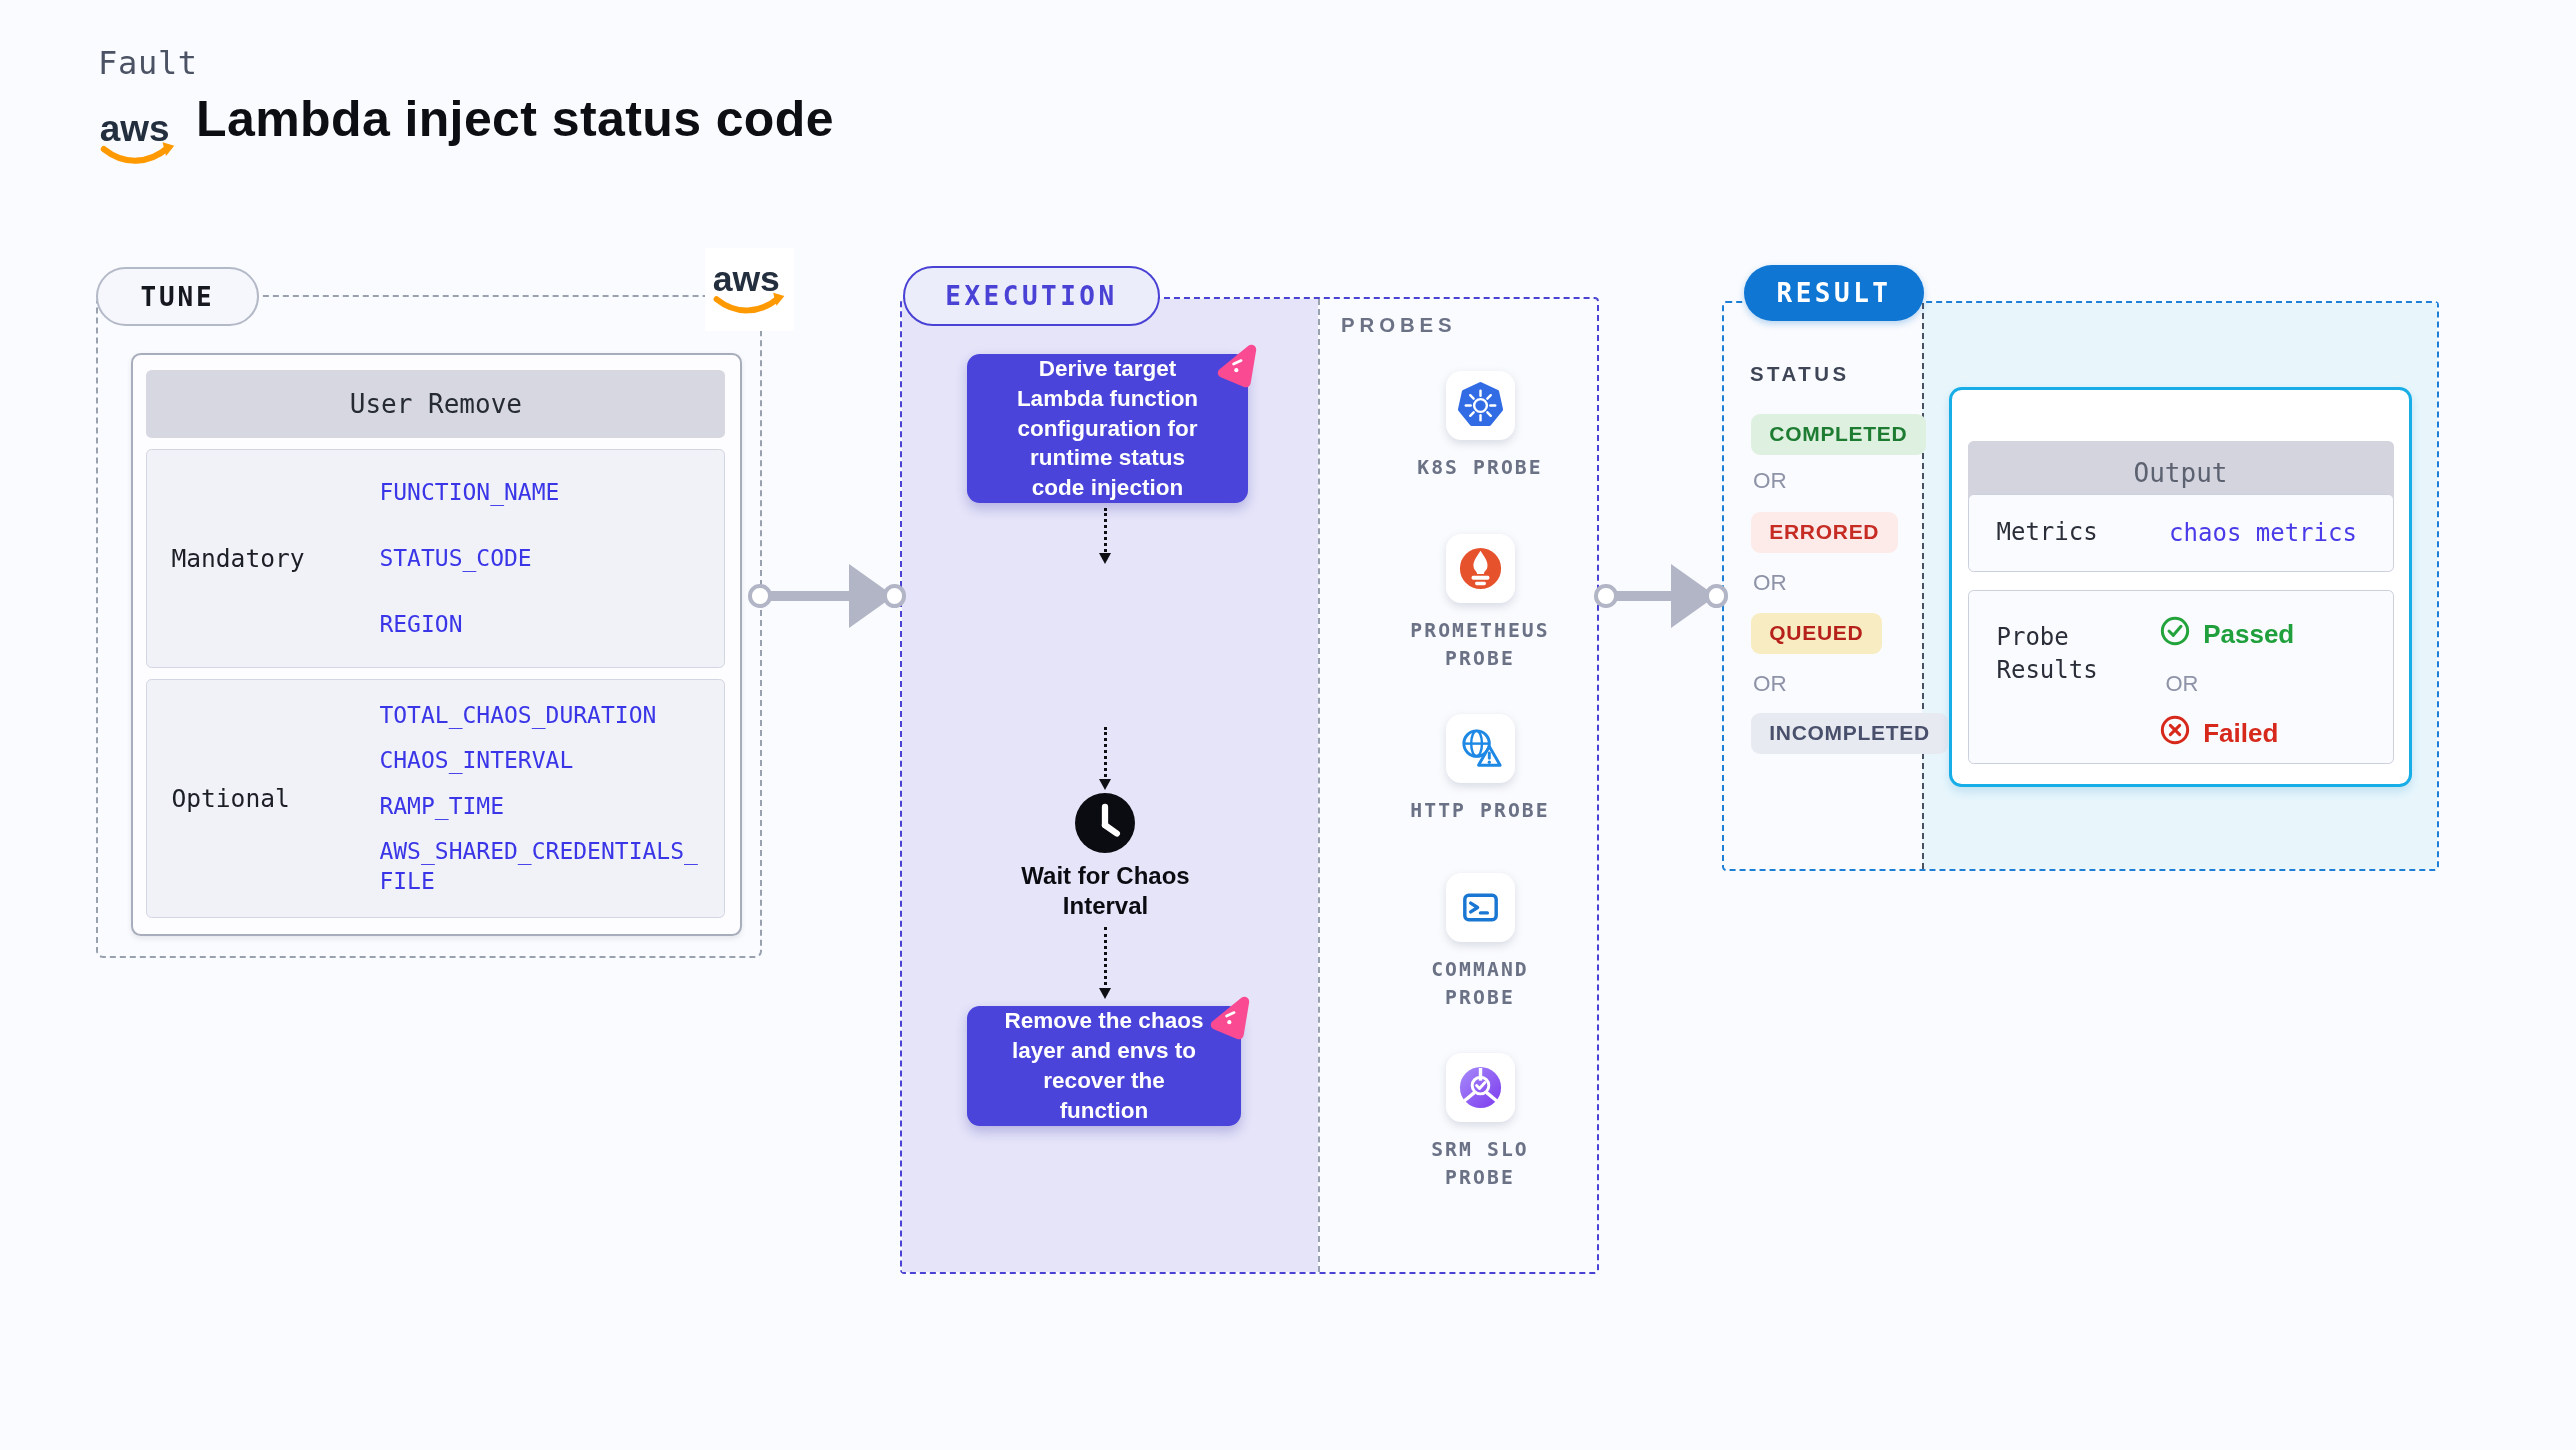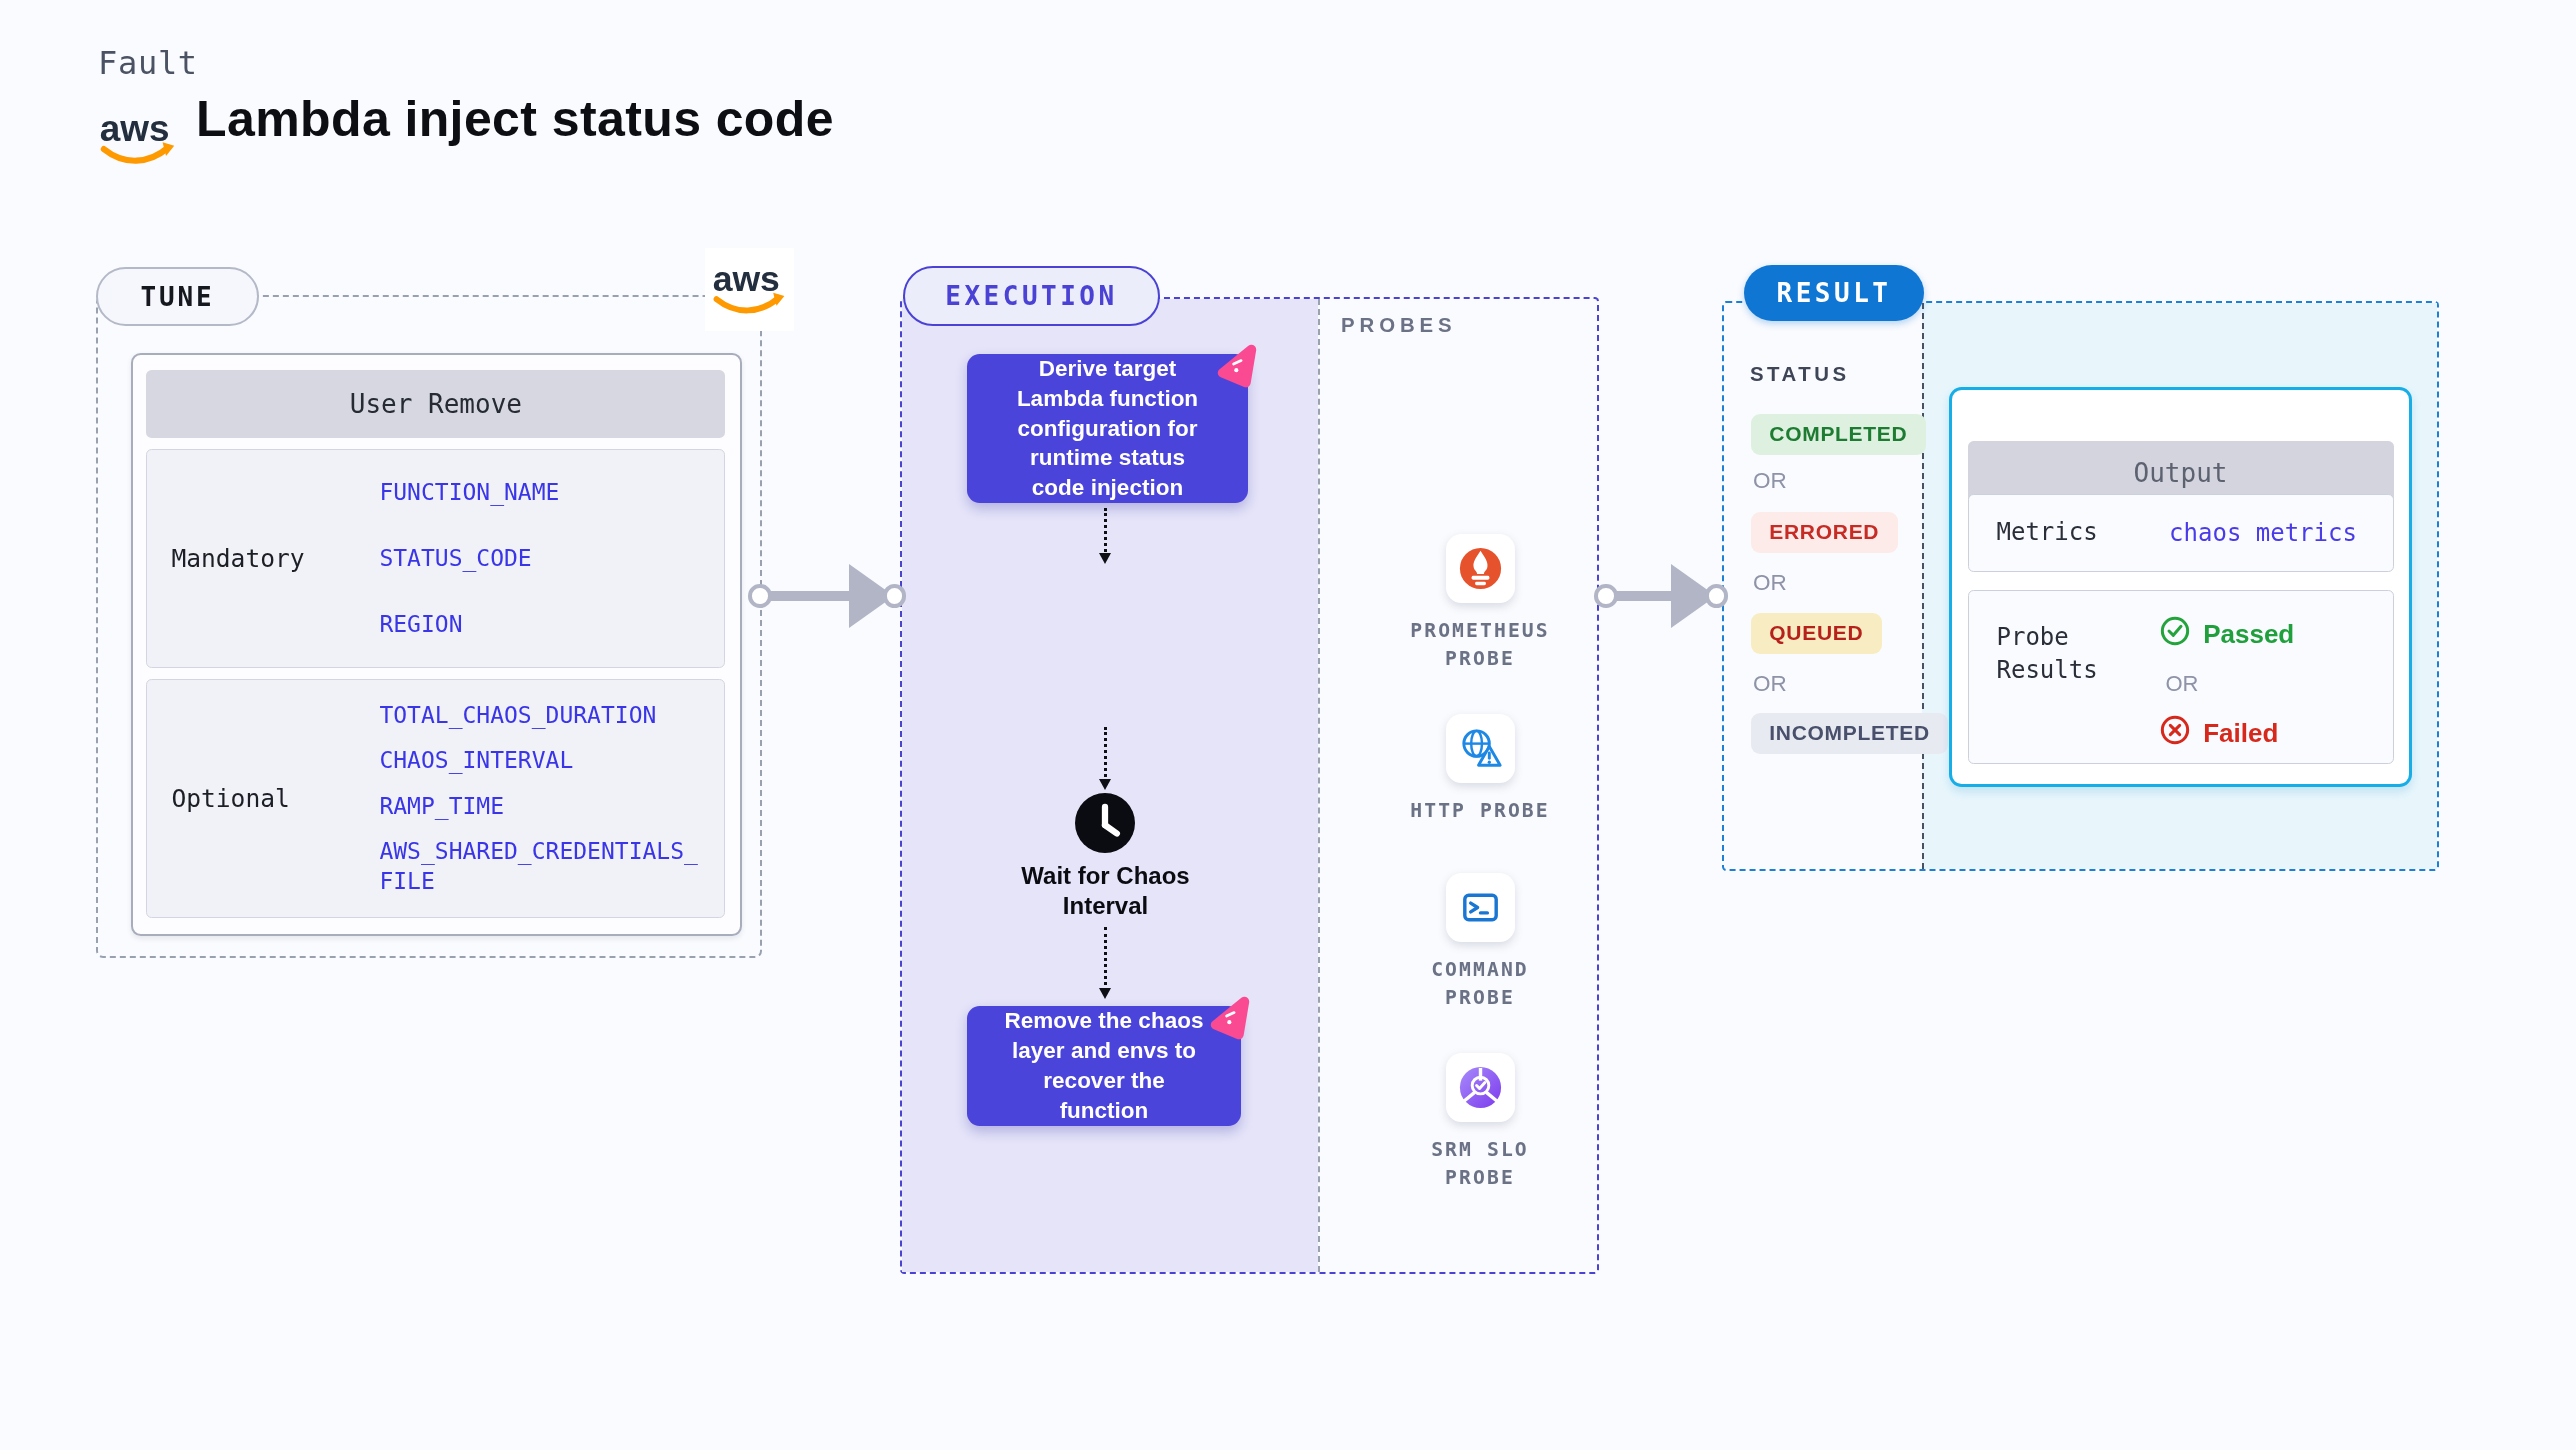--- a/index.html
+++ b/index.html
@@ -201,20 +201,39 @@
       <svg viewBox="0 0 70 70">
           <path d="M14 48 L56 14 L48 62 Z" fill="#fa4a92" stroke="#fa4a92" stroke-width="14" stroke-linejoin="round"></path>
       <line x1="30" y1="35" x2="41" y2="30" stroke="#fff" stroke-width="4" stroke-linecap="round"></line>
       <circle cx="34" cy="44" r="3" fill="#fff"></circle>
         </svg>
     </div>
   </div>
 
   <div class="abs probes-title">PROBES</div>
 
+  <div class="abs probe probe-1">
+    <div class="probe-icon">
+      <svg viewBox="0 0 100 100" width="49" height="49">
+        <polygon points="50,6 84,22 92,58 68,88 32,88 8,58 16,22" fill="#326ce5" stroke="#326ce5" stroke-width="8" stroke-linejoin="round"></polygon>
+        <circle cx="50" cy="50" r="13" fill="none" stroke="#fff" stroke-width="5"></circle>
+        <g stroke="#fff" stroke-width="5" stroke-linecap="round">
+          <line x1="70" y1="50" x2="80" y2="50"></line>
+            <line x1="64" y1="64" x2="71" y2="71"></line>
+          <line x1="50" y1="70" x2="50" y2="80"></line>
+            <line x1="36" y1="64" x2="29" y2="71"></line>
+          <line x1="30" y1="50" x2="20" y2="50"></line>
+            <line x1="36" y1="36" x2="29" y2="29"></line>
+          <line x1="50" y1="30" x2="50" y2="20"></line>
+            <line x1="64" y1="36" x2="71" y2="29"></line>
+        </g>
+      </svg>
+    </div>
+    <div class="probe-label">K8S PROBE</div>
+  </div>
 
   <div class="abs probe probe-2">
     <div class="probe-icon">
       <svg viewBox="0 0 100 100" width="49" height="49">
         <circle cx="50" cy="50" r="42" fill="#e6522c"></circle>
         <path d="M50 14 C41 28 34 37 36 47 C37 54 43 56 43 61 L57 61 C57 56 63 54 64 47 C66 37 59 28 50 14 Z" fill="#fff"></path>
         <rect x="32" y="65" width="36" height="8" rx="3" fill="#fff"></rect>
         <rect x="39" y="77" width="22" height="7" rx="3" fill="#fff"></rect>
       </svg>
     </div>

